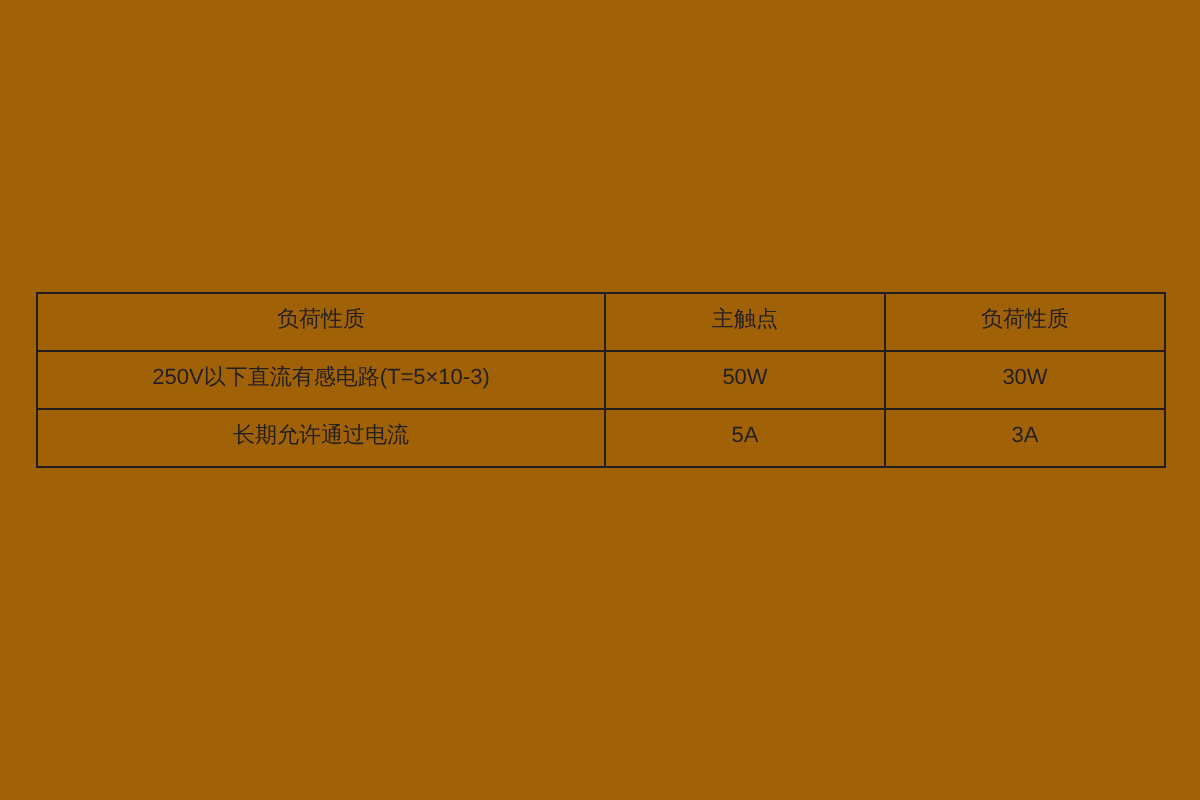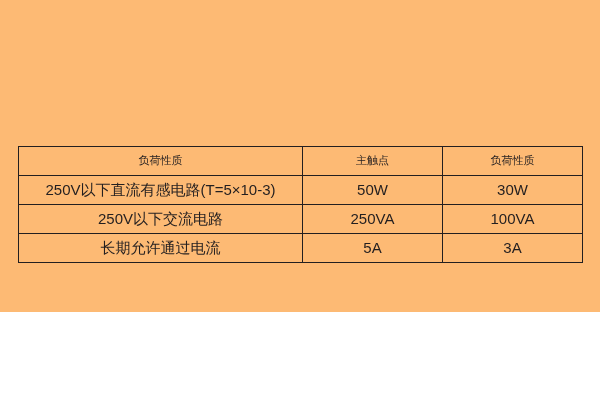--- a/index.html
+++ b/index.html
@@ -9,40 +9,40 @@
   body {
     width: 600px;
     height: 400px;
     background: #ffffff;
     font-family: "Liberation Sans", sans-serif;
     overflow: hidden;
   }
   .page {
     position: relative;
     width: 600px;
-    height: 312px;
-    background: #fdba74;
+    height: 400px;
+    background: #a16207;
   }
   .table-wrap {
     position: absolute;
     left: 18px;
     top: 146px;
     width: 564px;
   }
   table.spec-table {
     border-collapse: collapse;
     width: 564px;
     table-layout: fixed;
   }
   table.spec-table td {
     border: 1px solid #231f20;
     height: 28px;
     text-align: center;
     vertical-align: middle;
-    font-size: 15px;
+    font-size: 11px;
     color: #231f20;
     font-family: "Liberation Sans", sans-serif;
     line-height: 1.2;
     padding: 0 2px;
     white-space: nowrap;
   }
   table.spec-table tr.header-row td {
     font-size: 11px;
   }
   col.c1 { width: 284px; }
@@ -65,25 +65,20 @@
           <td>负荷性质</td>
           <td>主触点</td>
           <td>负荷性质</td>
         </tr>
         <tr>
           <td>250V以下直流有感电路(T=5×10-3)</td>
           <td>50W</td>
           <td>30W</td>
         </tr>
         <tr>
-          <td>250V以下交流电路</td>
-          <td>250VA</td>
-          <td>100VA</td>
-        </tr>
-        <tr>
           <td>长期允许通过电流</td>
           <td>5A</td>
           <td>3A</td>
         </tr>
       </tbody>
     </table>
   </div>
 </div>
 
 </body></html>

